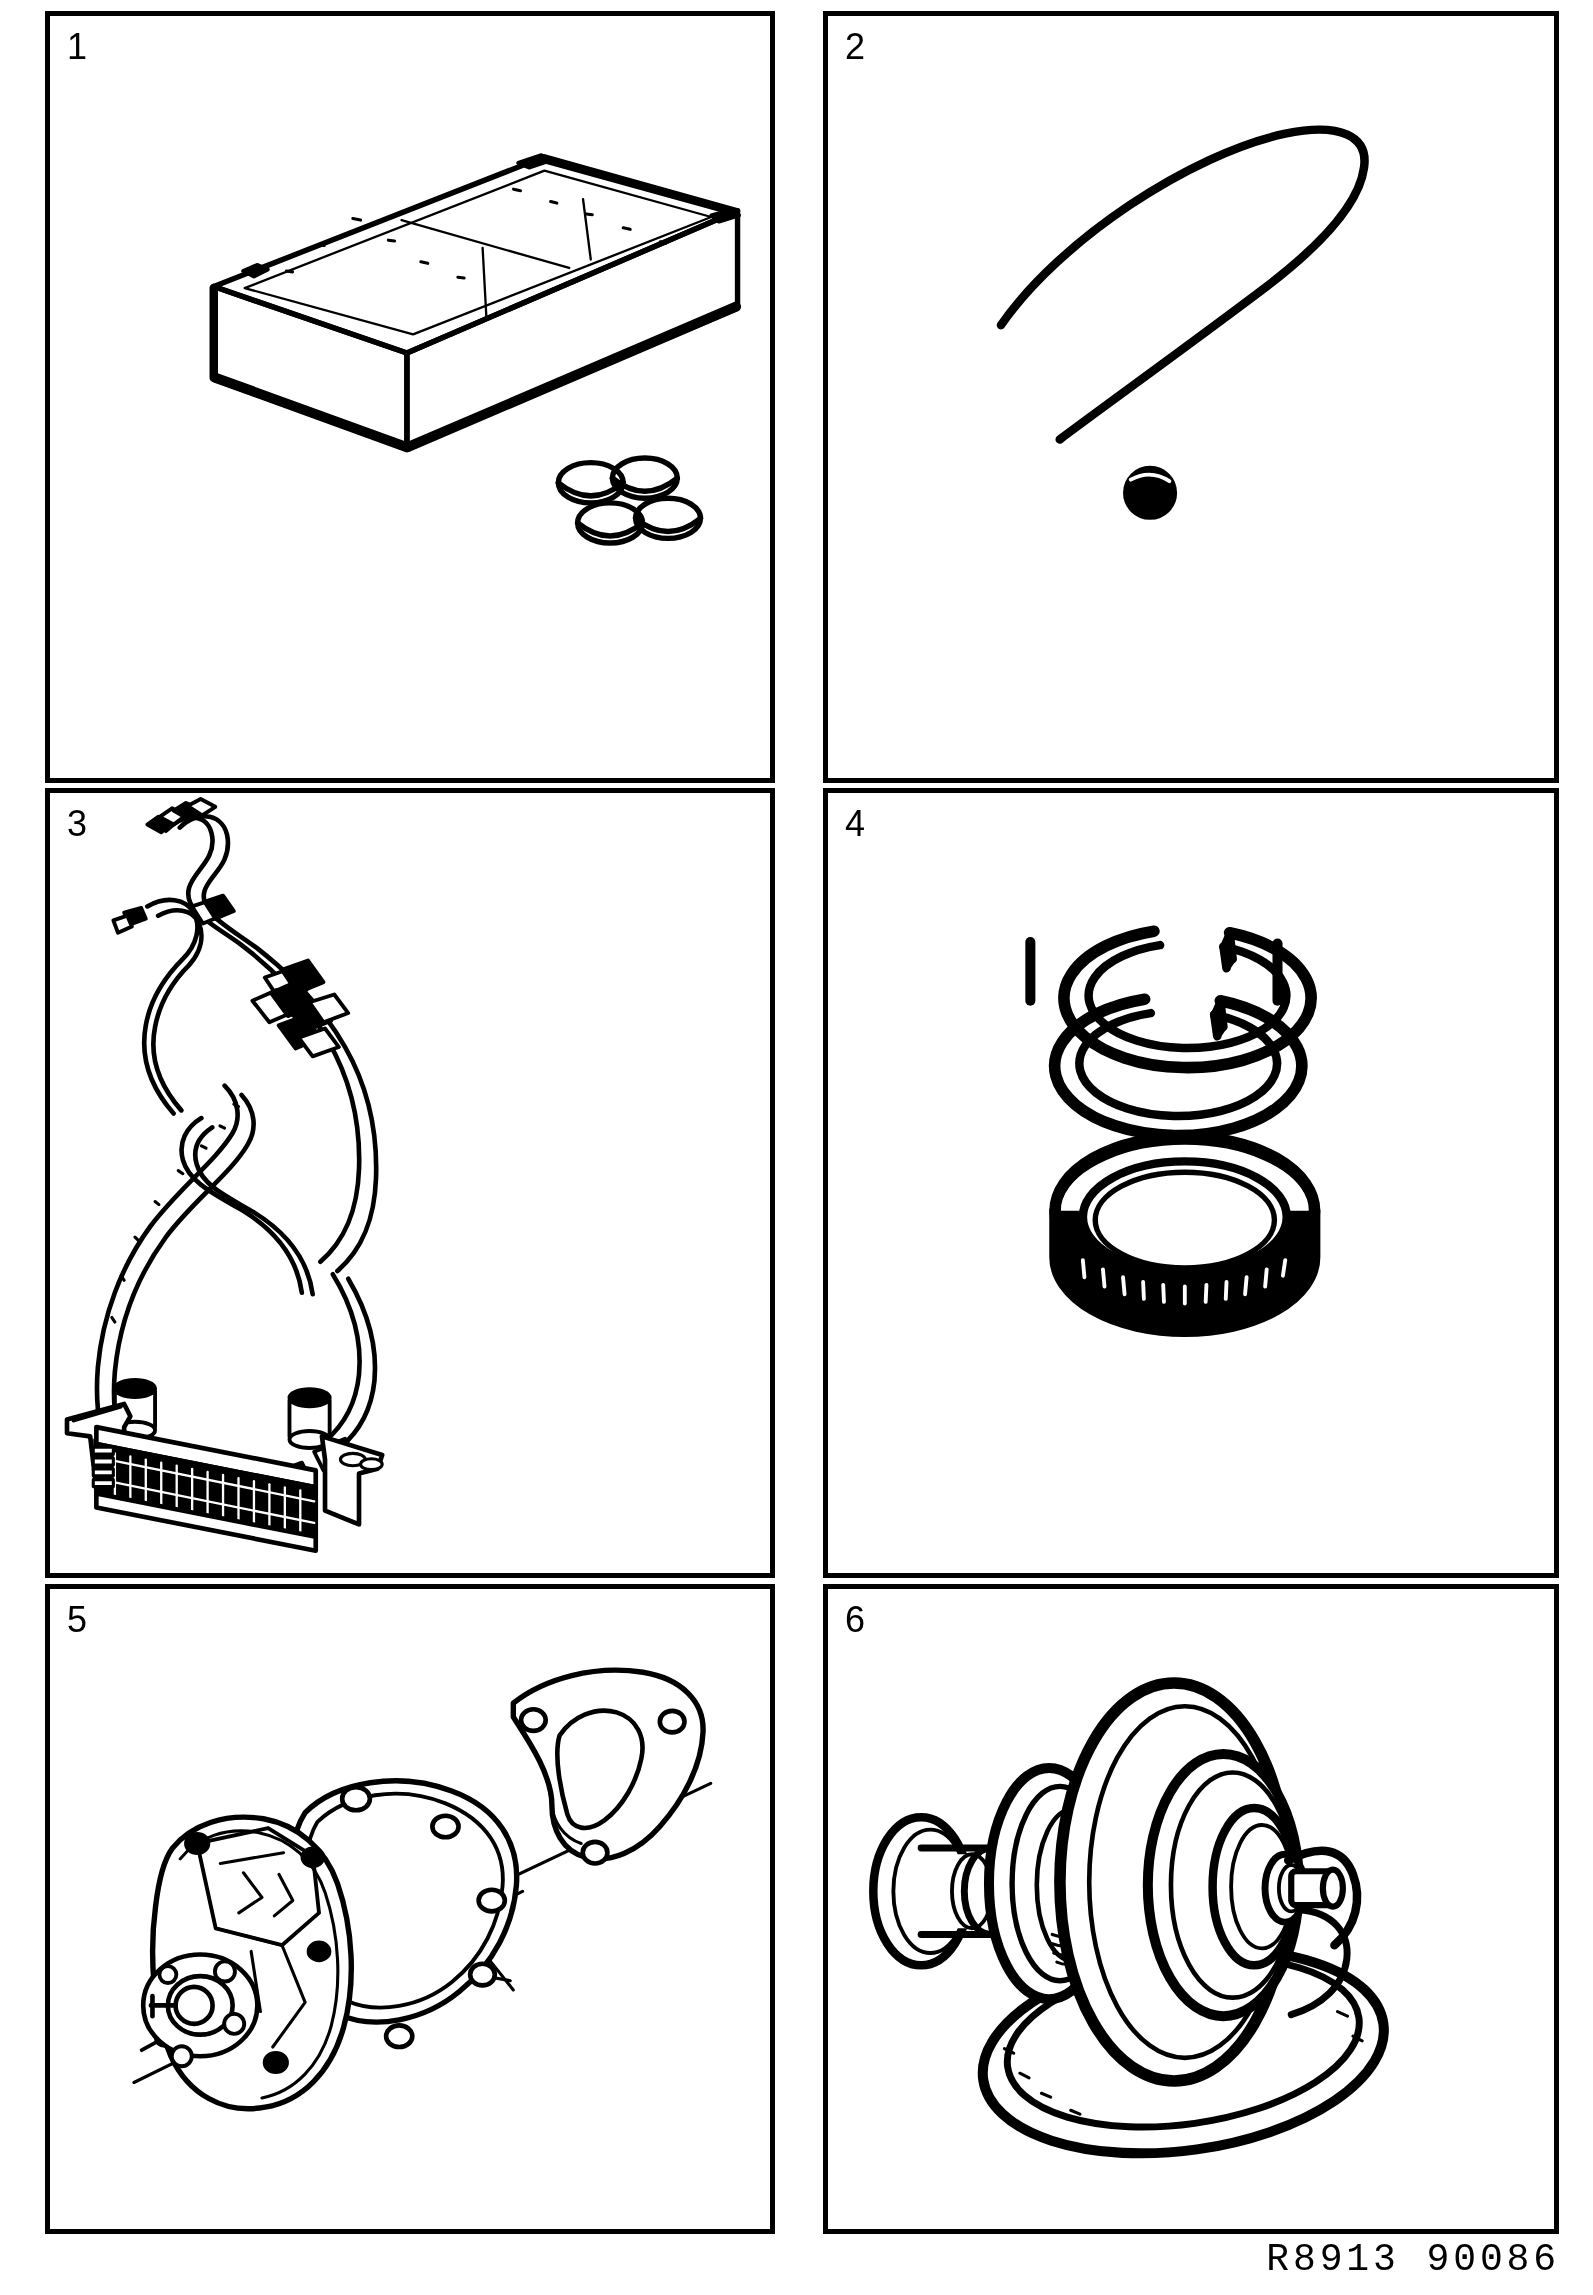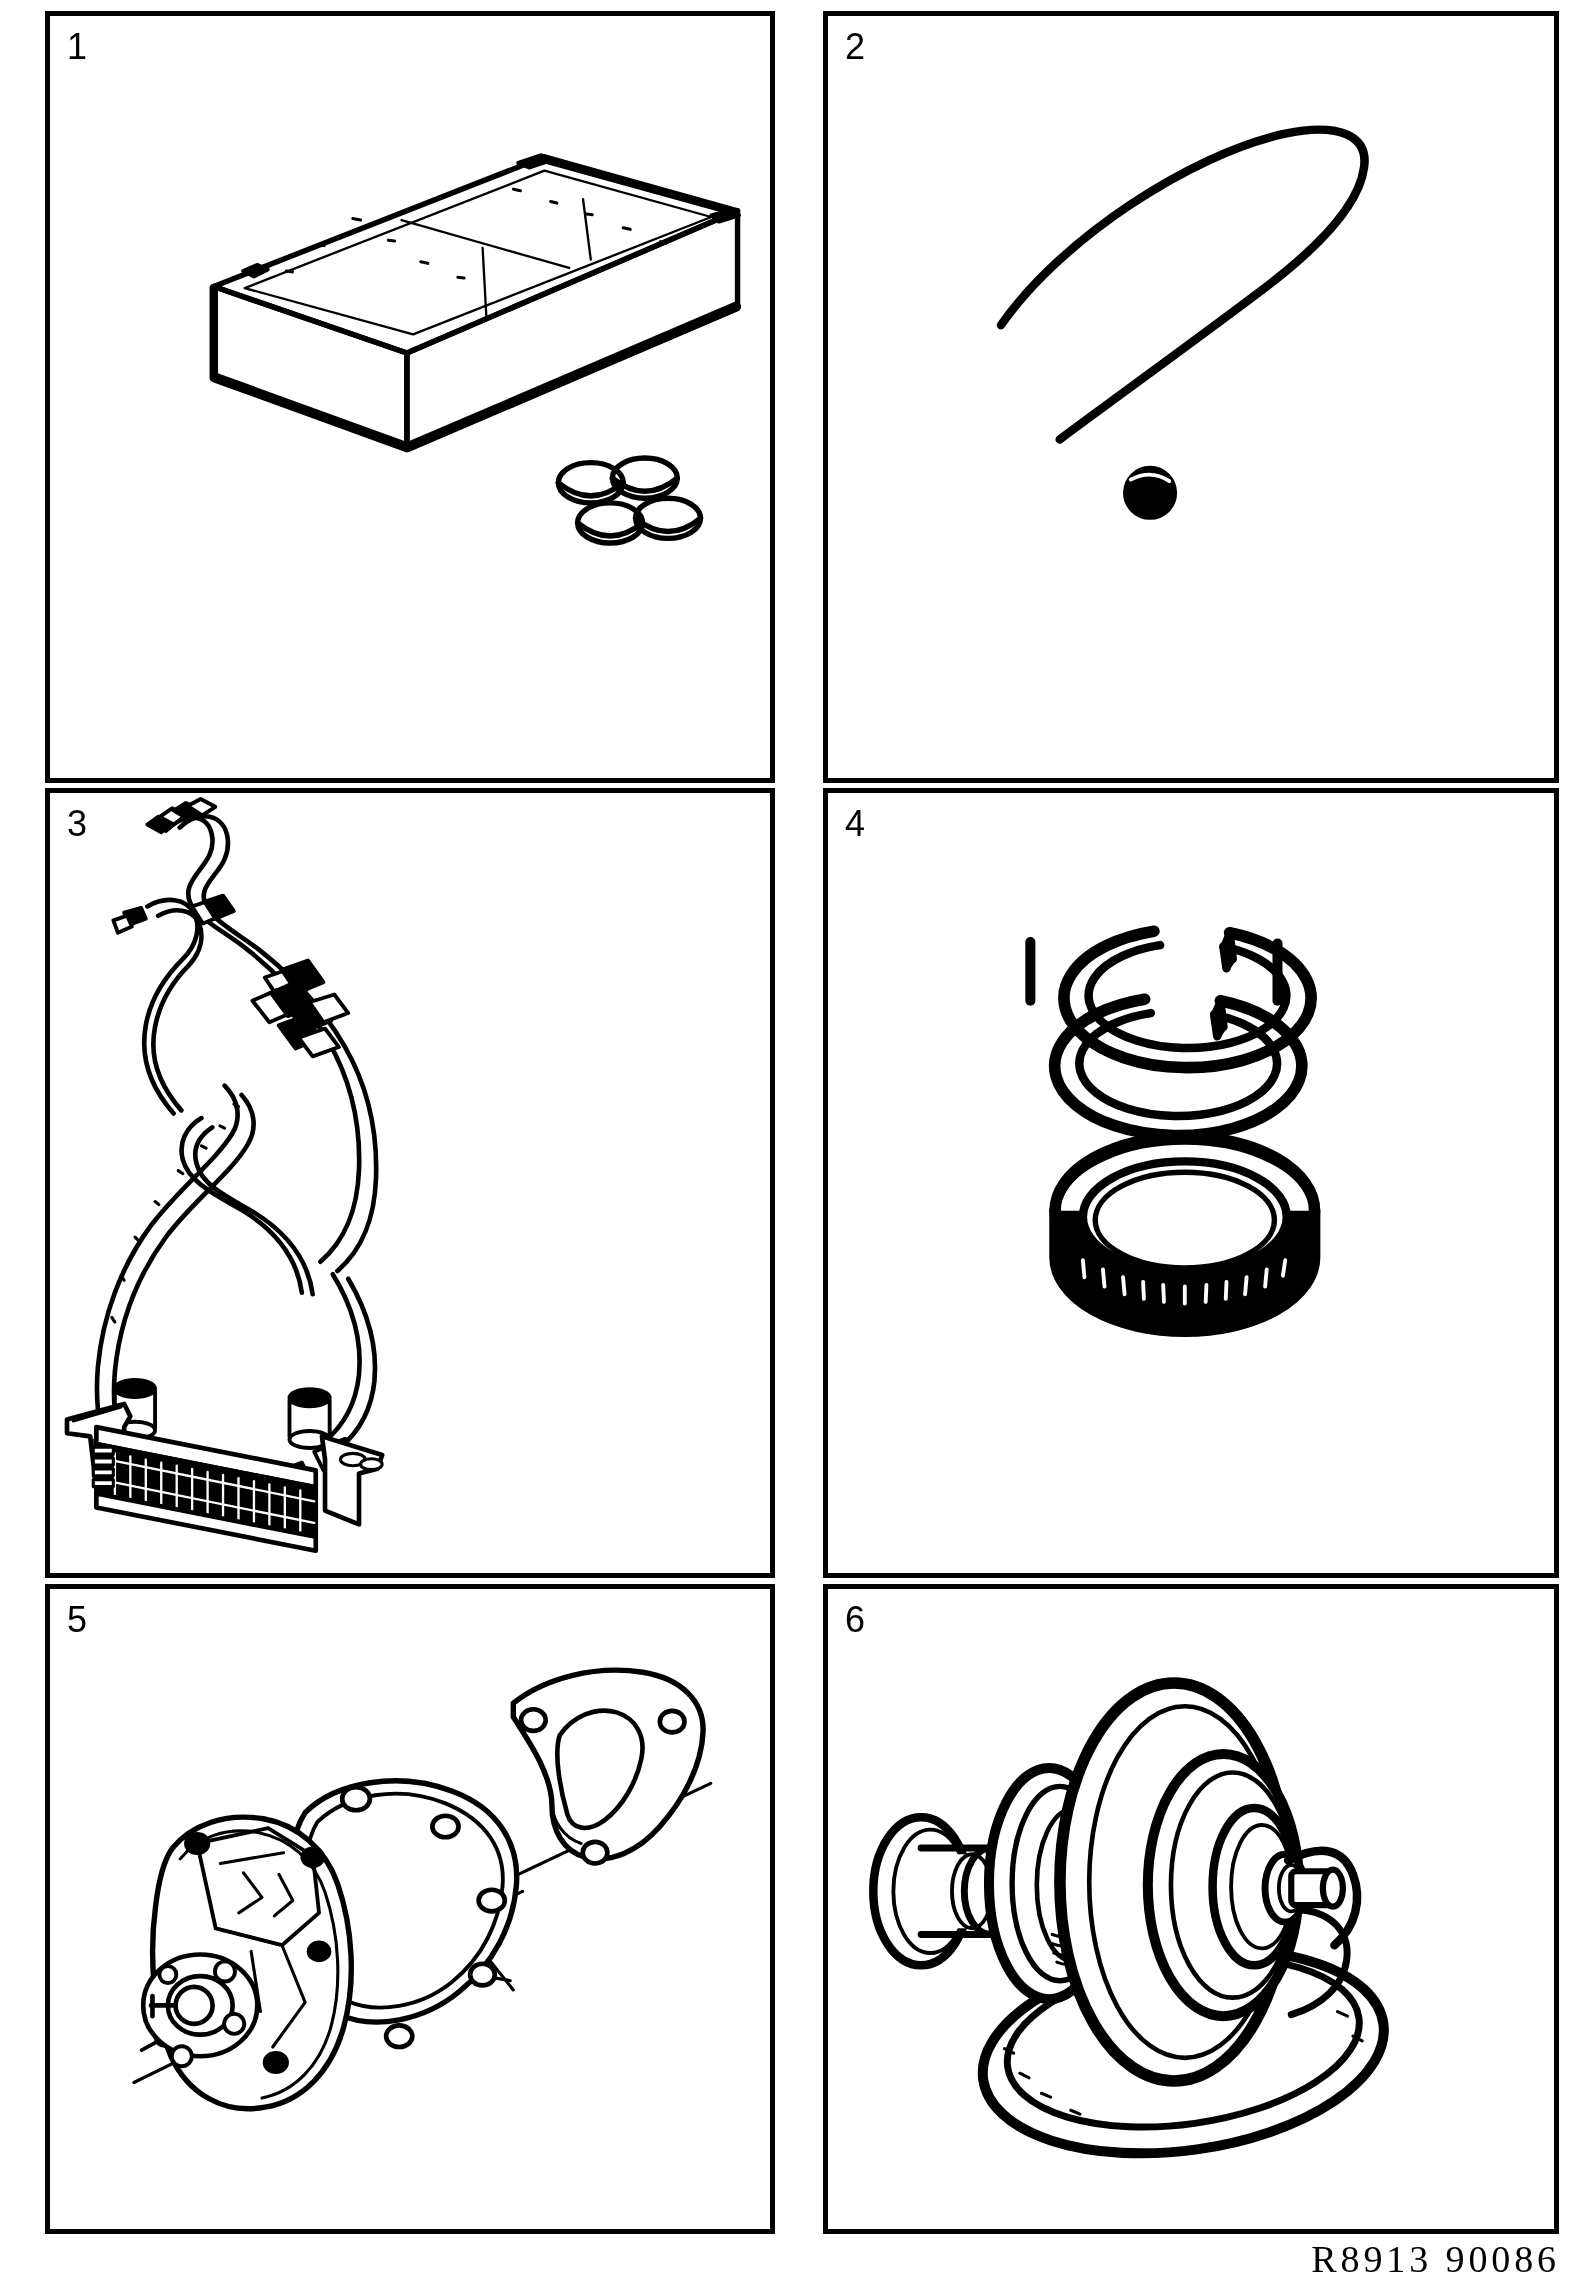--- a/index.html
+++ b/index.html
@@ -42,21 +42,21 @@
     height: 100%;
     display: block;
   }
   .caption {
     position: absolute;
     right: 34px;
     bottom: 14px;
     font-size: 38px;
     letter-spacing: 3.9px;
     color: #000000;
-    font-family: Liberation Serif, serif;
+    font-family: Liberation Mono, monospace;
     white-space: nowrap;
     user-select: none;
   }
   
   #panel-1 { left: 45px;   top: 11px;   width: 730px;  height: 772px; }
   #panel-2 { left: 823px; top: 11px;   width: 736px;  height: 772px; }
   #panel-3 { left: 45px;   top: 788px; width: 730px;  height: 790px; }
   #panel-4 { left: 823px; top: 788px; width: 736px;  height: 790px; }
   #panel-5 { left: 45px;   top: 1584px; width: 730px;  height: 650px; }
   #panel-6 { left: 823px; top: 1584px; width: 736px;  height: 650px; }

